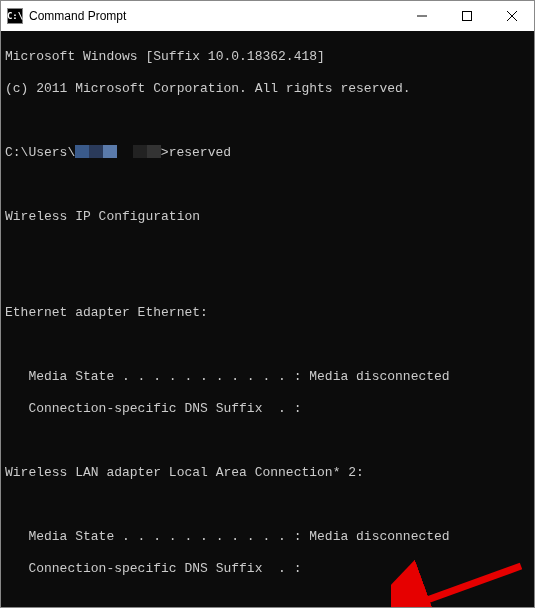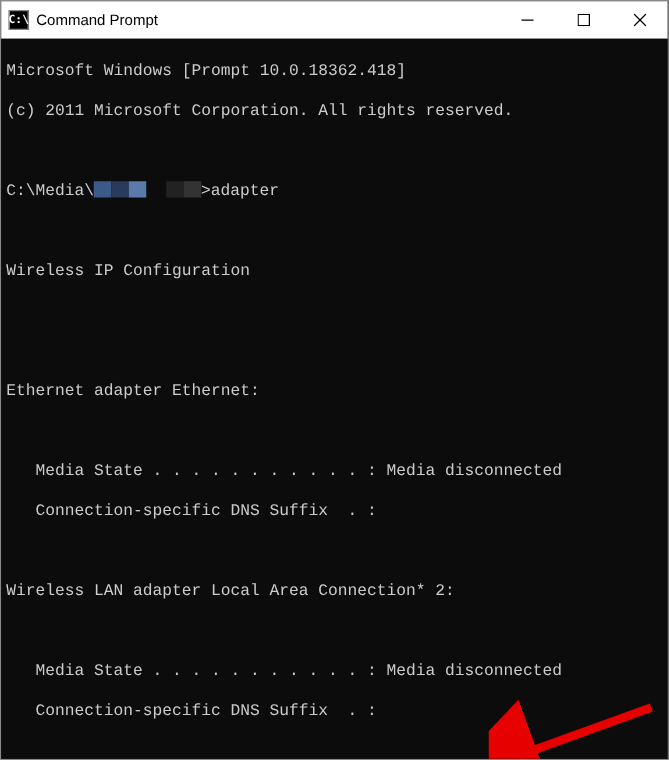--- a/index.html
+++ b/index.html
@@ -104,24 +104,24 @@
       <div class="ctrl">
         <svg width="10" height="10">
             <line x1="0" y1="0" x2="10" y2="10" stroke="#000" stroke-width="1"></line>
             <line x1="10" y1="0" x2="0" y2="10" stroke="#000" stroke-width="1"></line>
           </svg>
       </div>
     </div>
   </div>
 
   <div class="terminal">
-<div class="line">Microsoft Windows [Prompt 10.0.18362.418]</div>
+<div class="line">Microsoft Windows [Suffix 10.0.18362.418]</div>
 <div class="line">(c) 2011 Microsoft Corporation. All rights reserved.</div>
 <div class="line"> </div>
-<div class="line"><span>C:\Media\</span><span class="redact"><span style="width:14px;background:#3a5a8a"></span><span style="width:14px;background:#2a3a5a"></span><span style="width:14px;background:#5a7aaa"></span></span>  <span class="redact"><span style="width:14px;background:#222"></span><span style="width:14px;background:#333"></span></span><span>&gt;</span><span>adapter</span></div>
+<div class="line"><span>C:\Users\</span><span class="redact"><span style="width:14px;background:#3a5a8a"></span><span style="width:14px;background:#2a3a5a"></span><span style="width:14px;background:#5a7aaa"></span></span>  <span class="redact"><span style="width:14px;background:#222"></span><span style="width:14px;background:#333"></span></span><span>&gt;</span><span>reserved</span></div>
 <div class="line"> </div>
 <div class="line">Wireless IP Configuration</div>
 <div class="line"> </div>
 <div class="line"> </div>
 <div class="line">Ethernet adapter Ethernet:</div>
 <div class="line"> </div>
 <div class="line"><span>   Media State . . . . . . . . . . . : </span><span>Media disconnected</span></div>
 <div class="line">   Connection-specific DNS Suffix  . :</div>
 <div class="line"> </div>
 <div class="line">Wireless LAN adapter Local Area Connection* 2:</div>

